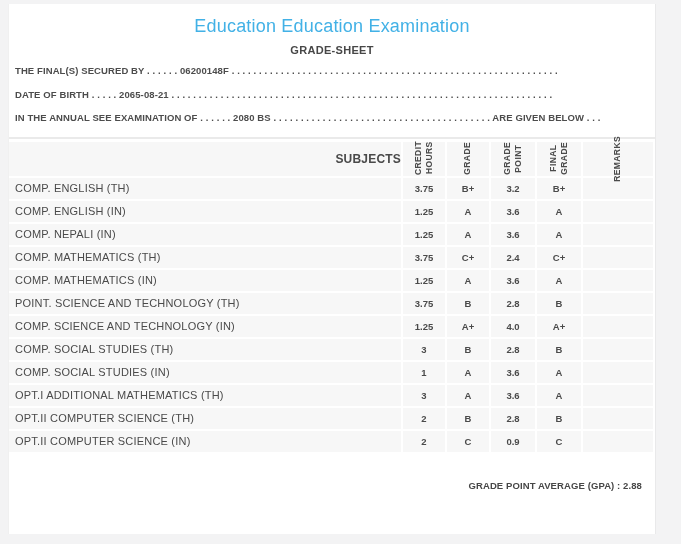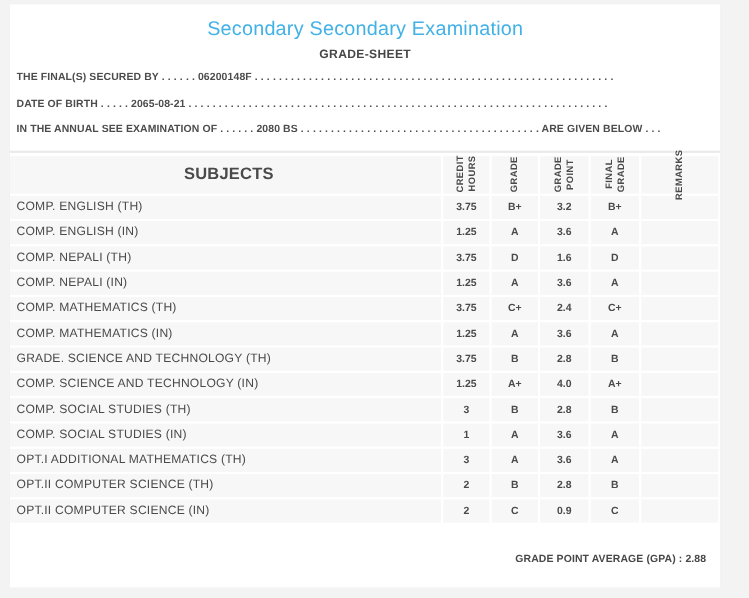--- a/index.html
+++ b/index.html
@@ -75,23 +75,23 @@
   col.c-gpoint { width: 44px; }
   col.c-fgrade { width: 44px; }
   col.c-remark { width: 70px; }
   th, td {
     background: #f7f7f7;
     padding: 0;
     color: #4a4a4a;
   }
   th.subjects-h {
     height: 34px;
-    text-align: center;
+    text-align: right;
     padding-left: 6px;
-    font-size: 15px;
+    font-size: 12px;
     font-weight: 700;
     vertical-align: middle;
     letter-spacing: 0.2px;
   }
   th.vth { vertical-align: middle; text-align: center; overflow: visible; }
   .vth-wrap {
     height: 34px;
     display: flex;
     align-items: center;
     justify-content: center;
@@ -133,21 +133,21 @@
     font-weight: 700;
     color: #474747;
     letter-spacing: 0.1px;
   }
 </style>
 </head>
 <body>
 
 <div class="page">
 
-  <h1 class="title">Secondary Secondary Examination</h1>
+  <h1 class="title">Education Education Examination</h1>
   <h2 class="subtitle">GRADE-SHEET</h2>
 
   <div class="meta">
     <div class="meta-line">THE FINAL(S) SECURED BY . . . . . . 06200148F . . . . . . . . . . . . . . . . . . . . . . . . . . . . . . . . . . . . . . . . . . . . . . . . . . . . . . . . . . . .</div>
     <div class="meta-line">DATE OF BIRTH . . . . . 2065-08-21 . . . . . . . . . . . . . . . . . . . . . . . . . . . . . . . . . . . . . . . . . . . . . . . . . . . . . . . . . . . . . . . . . . . . . .</div>
     <div class="meta-line">IN THE ANNUAL SEE EXAMINATION OF . . . . . . 2080 BS . . . . . . . . . . . . . . . . . . . . . . . . . . . . . . . . . . . . . . . . ARE GIVEN BELOW . . .</div>
   </div>
 
   <hr class="rule">
 
@@ -205,28 +205,20 @@
 
   <tr>
     <td class="subj">COMP. ENGLISH (IN)</td>
     <td class="val">1.25</td>
     <td class="val">A</td>
     <td class="val">3.6</td>
     <td class="val">A</td>
     <td class="val"></td>
   </tr>
 
-  <tr>
-    <td class="subj">COMP. NEPALI (TH)</td>
-    <td class="val">3.75</td>
-    <td class="val">D</td>
-    <td class="val">1.6</td>
-    <td class="val">D</td>
-    <td class="val"></td>
-  </tr>
 
   <tr>
     <td class="subj">COMP. NEPALI (IN)</td>
     <td class="val">1.25</td>
     <td class="val">A</td>
     <td class="val">3.6</td>
     <td class="val">A</td>
     <td class="val"></td>
   </tr>
 
@@ -242,21 +234,21 @@
   <tr>
     <td class="subj">COMP. MATHEMATICS (IN)</td>
     <td class="val">1.25</td>
     <td class="val">A</td>
     <td class="val">3.6</td>
     <td class="val">A</td>
     <td class="val"></td>
   </tr>
 
   <tr>
-    <td class="subj">GRADE. SCIENCE AND TECHNOLOGY (TH)</td>
+    <td class="subj">POINT. SCIENCE AND TECHNOLOGY (TH)</td>
     <td class="val">3.75</td>
     <td class="val">B</td>
     <td class="val">2.8</td>
     <td class="val">B</td>
     <td class="val"></td>
   </tr>
 
   <tr>
     <td class="subj">COMP. SCIENCE AND TECHNOLOGY (IN)</td>
     <td class="val">1.25</td>

